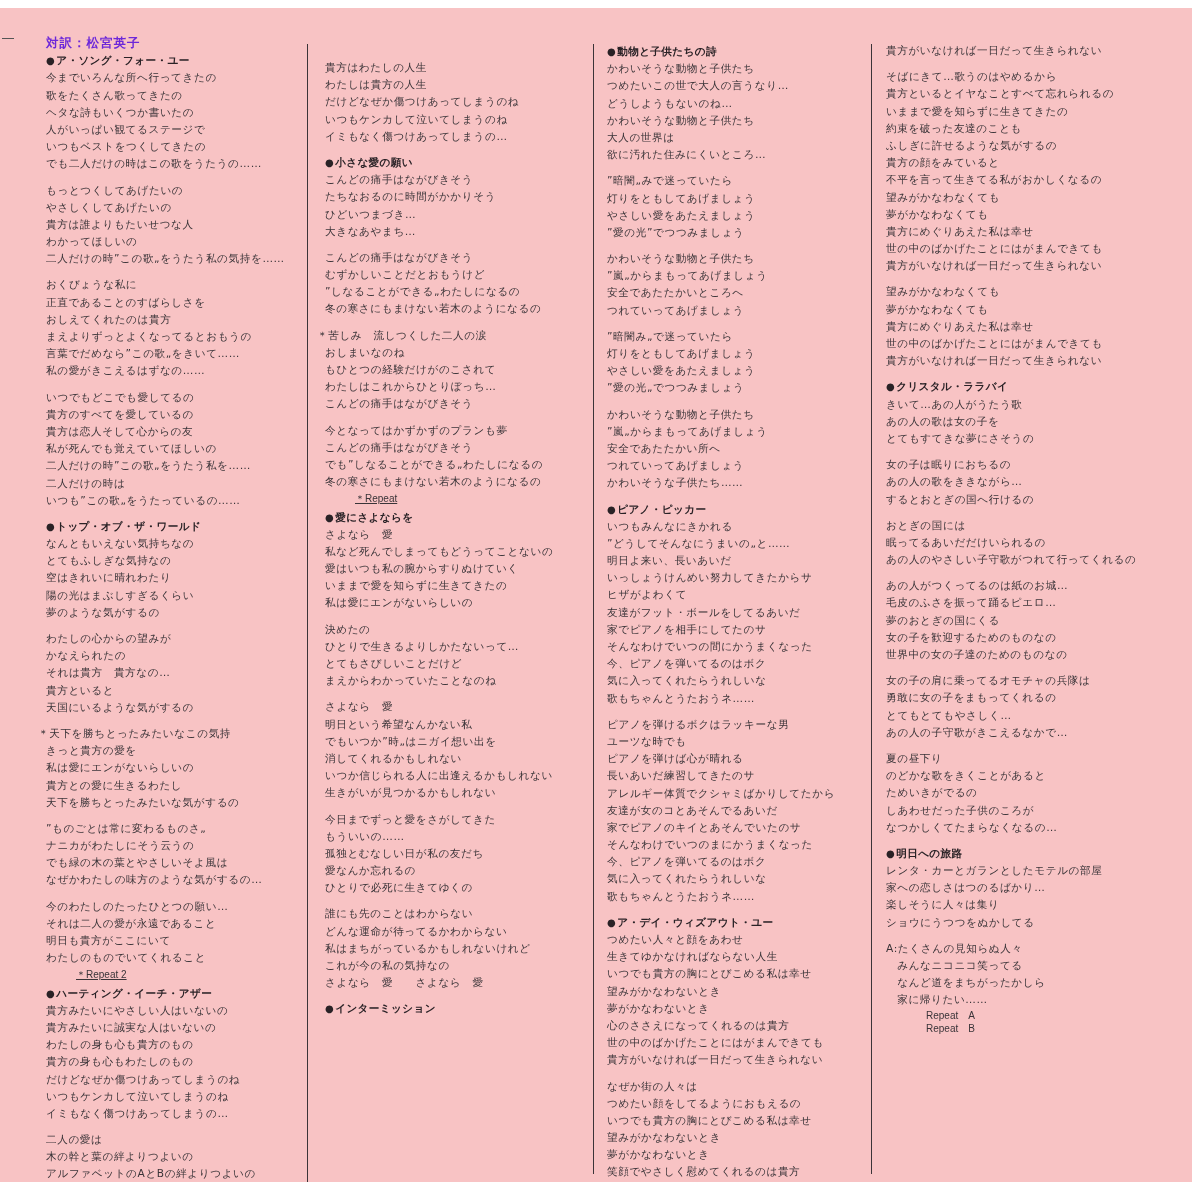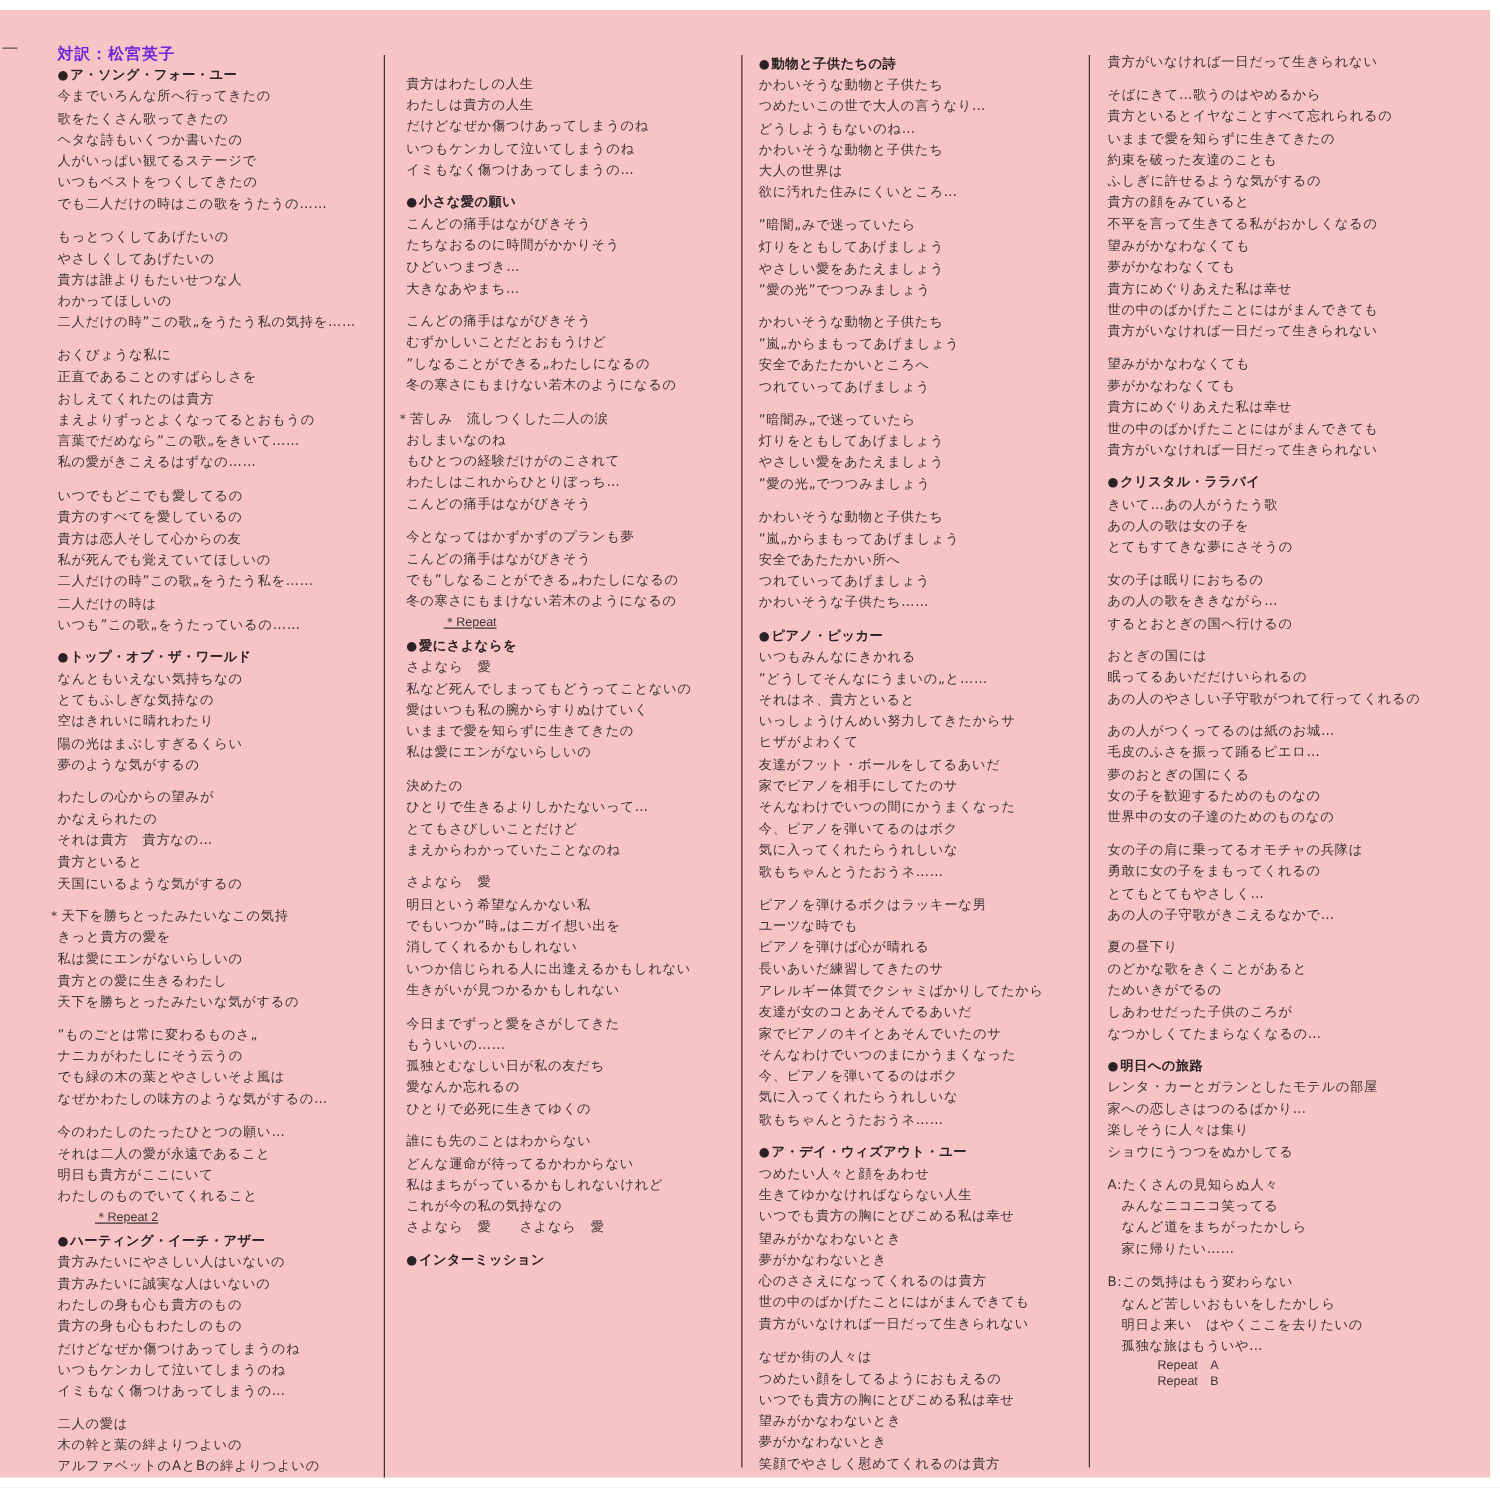--- a/index.html
+++ b/index.html
@@ -222,21 +222,21 @@
         <span class="line">かわいそうな動物と子供たち</span>
         <span class="line">”嵐„からまもってあげましょう</span>
         <span class="line">安全であたたかい所へ</span>
         <span class="line">つれていってあげましょう</span>
         <span class="line">かわいそうな子供たち……</span>
       </div>
       <div class="title line"><span class="dot">●</span><span>ピアノ・ピッカー</span></div>
       <div class="block">
         <span class="line">いつもみんなにきかれる</span>
         <span class="line">”どうしてそんなにうまいの„と……</span>
-        <span class="line">それはネ、貴方といると</span>
+        <span class="line">明日よ来い、長いあいだ</span>
         <span class="line">いっしょうけんめい努力してきたからサ</span>
         <span class="line">ヒザがよわくて</span>
         <span class="line">友達がフット・ボールをしてるあいだ</span>
         <span class="line">家でピアノを相手にしてたのサ</span>
         <span class="line">そんなわけでいつの間にかうまくなった</span>
         <span class="line">今、ピアノを弾いてるのはボク</span>
         <span class="line">気に入ってくれたらうれしいな</span>
         <span class="line">歌もちゃんとうたおうネ……</span>
       </div>
       <div class="block">
@@ -341,24 +341,18 @@
         <span class="line">家への恋しさはつのるばかり…</span>
         <span class="line">楽しそうに人々は集り</span>
         <span class="line">ショウにうつつをぬかしてる</span>
       </div>
       <div class="block">
         <span class="line">A:たくさんの見知らぬ人々</span>
         <span class="line">　みんなニコニコ笑ってる</span>
         <span class="line">　なんど道をまちがったかしら</span>
         <span class="line">　家に帰りたい……</span>
       </div>
-      <div class="block">
-        <span class="line">B:この気持はもう変わらない</span>
-        <span class="line">　なんど苦しいおもいをしたかしら</span>
-        <span class="line">　明日よ来い　はやくここを去りたいの</span>
-        <span class="line">　孤独な旅はもういや…</span>
-      </div>
       <div style="margin-top: -9px;">
         <div class="repeat2" style="line-height: 13px;">Repeat　A</div>
         <div class="repeat2" style="line-height: 13px;">Repeat　B</div>
       </div>
     </div>
 </div>
 
 </body></html>

